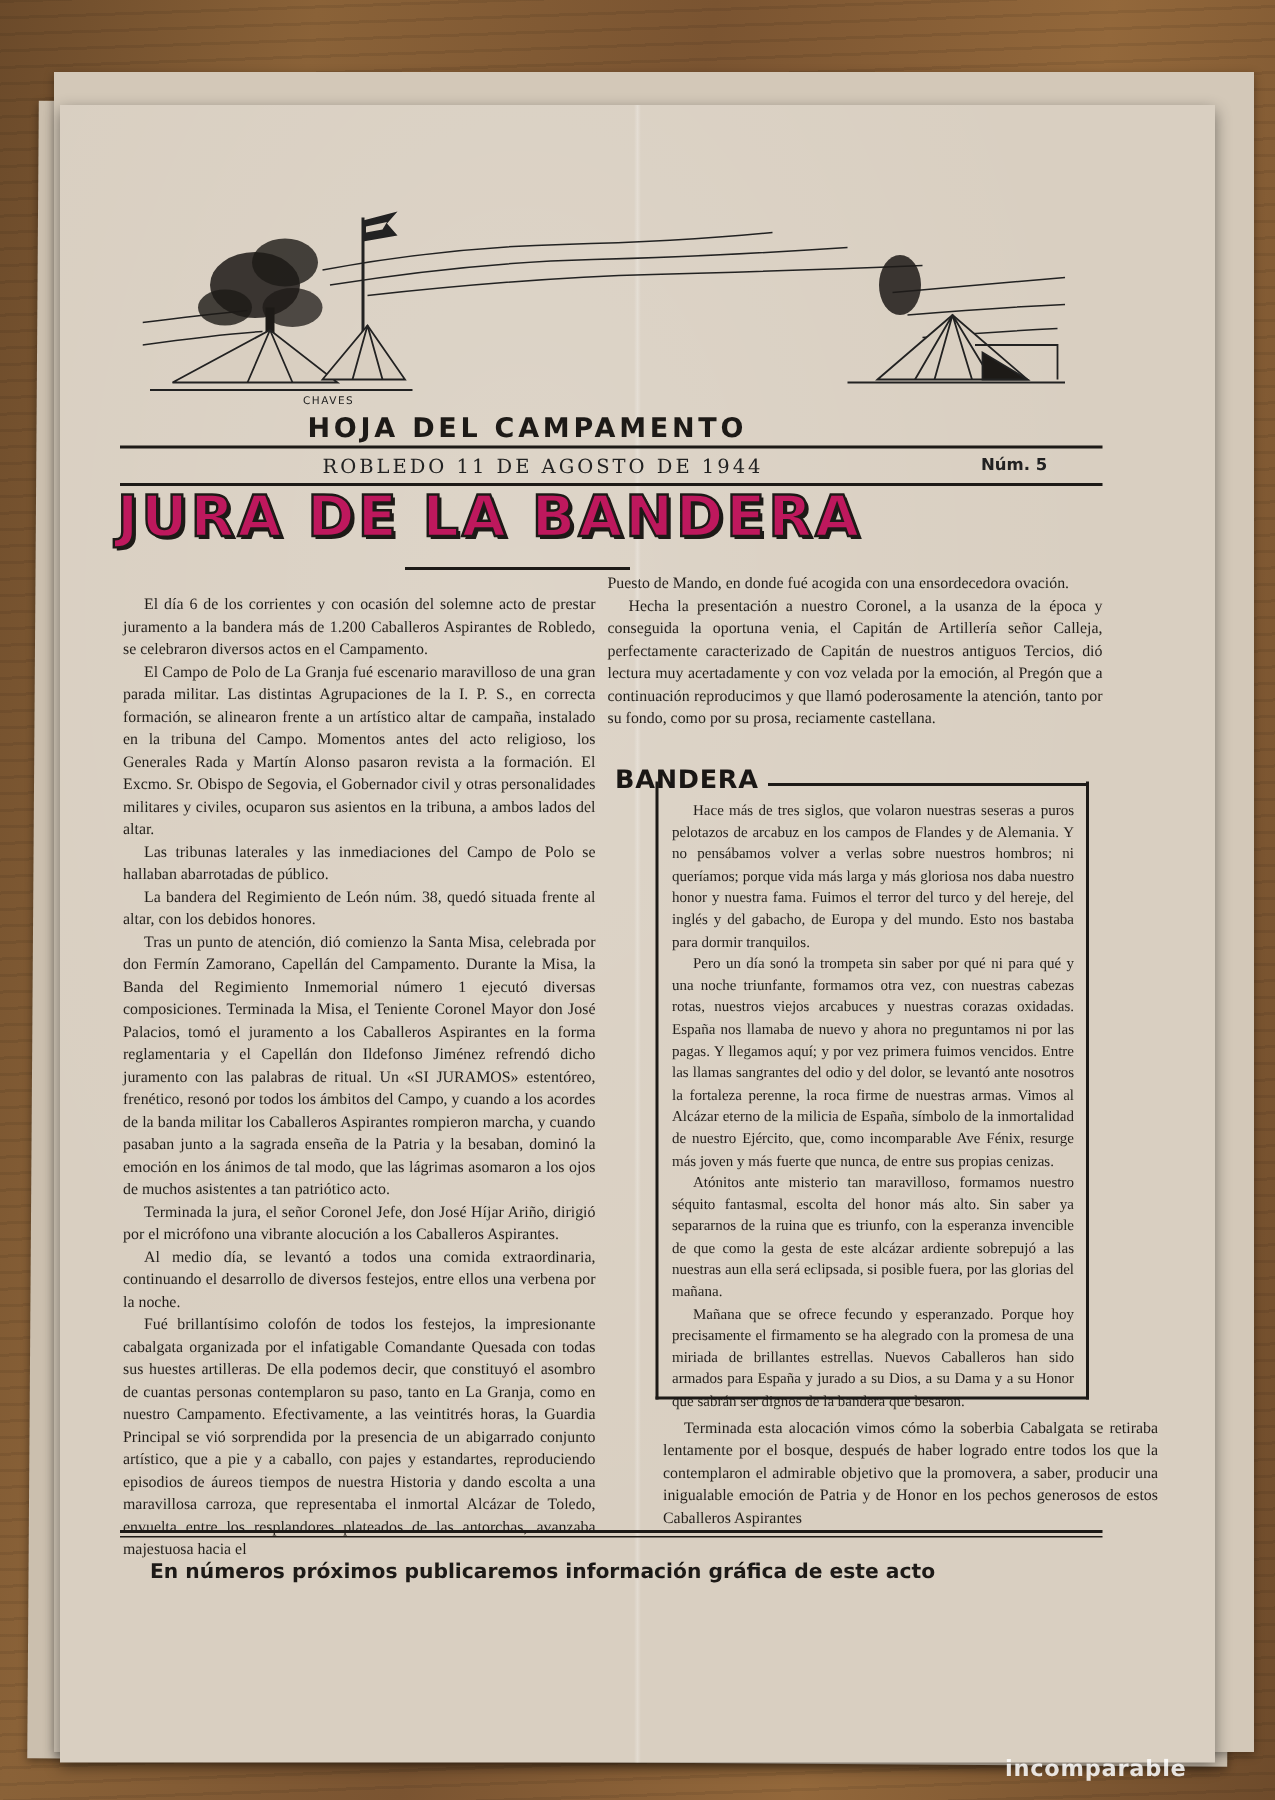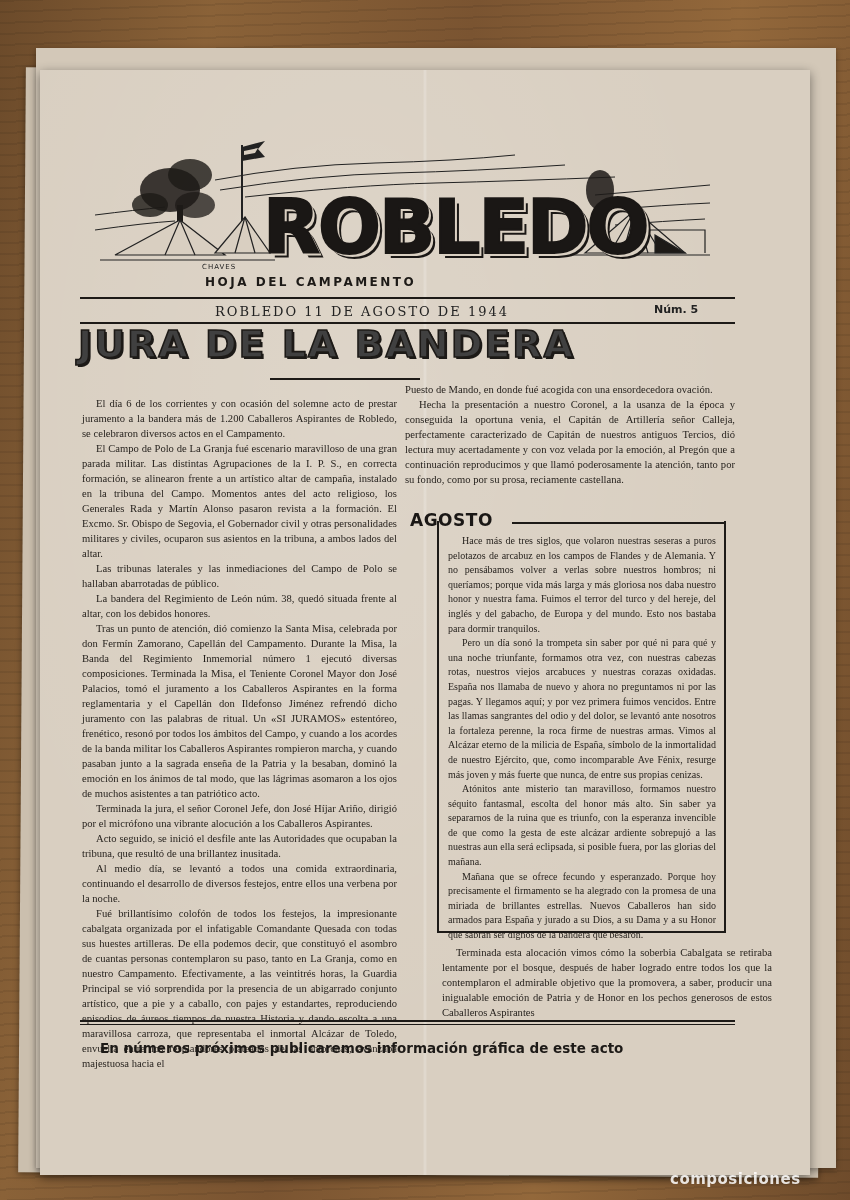--- a/index.html
+++ b/index.html
@@ -15,26 +15,26 @@
       linear-gradient(90deg,transparent 49.7%,rgba(255,255,255,0.25) 50%,transparent 50.3%);
     box-shadow:0 3px 10px rgba(0,0,0,.45);}
 
   
   .masthead{position:absolute;left:95px;top:135px;width:620px;height:130px;}
   .mast-svg{position:absolute;left:0;top:0;}
   .logo{position:absolute;left:168px;top:55px;width:420px;height:75px;
     font-family:"DejaVu Sans",sans-serif;font-weight:bold;font-size:74px;line-height:75px;letter-spacing:-2px;
     color:#1a1715;-webkit-text-stroke:2px #1a1715;text-shadow:3px 3px 0 #d9cfc1,5px 5px 0 #1a1715;}
   .chaves{position:absolute;left:107px;top:128px;font-family:"DejaVu Sans",sans-serif;font-size:7px;letter-spacing:1px;color:#222;}
-  .subtitle{position:absolute;left:205px;top:275px;font-family:"DejaVu Sans",sans-serif;font-weight:bold;font-size:12px;letter-spacing:2.5px;color:#1d1a17;}
+  .subtitle{position:absolute;left:205px;top:275px;font-family:"DejaVu Sans",sans-serif;font-weight:bold;font-size:18px;letter-spacing:2.5px;color:#1d1a17;}
   .rule{position:absolute;background:#1d1a17;height:2px;}
   .dateline{position:absolute;left:215px;top:304px;font-family:"DejaVu Serif",serif;font-size:13px;letter-spacing:2px;color:#222;}
   .issue{position:absolute;left:654px;top:303px;font-family:"DejaVu Sans",sans-serif;font-weight:bold;font-size:11px;color:#222;}
   .headline{position:absolute;left:78px;top:322px;width:650px;font-family:"DejaVu Sans",sans-serif;font-weight:bold;font-size:38px;letter-spacing:2px;
-    color:#404040;-webkit-text-stroke:1.6px #1d1a17;text-shadow:2px 2px 0 #1d1a17;white-space:nowrap;}
+    color:#be185d;-webkit-text-stroke:1.6px #1d1a17;text-shadow:2px 2px 0 #1d1a17;white-space:nowrap;}
 
   .col{position:absolute;font-family:"Liberation Serif",serif;font-size:10.6px;line-height:15px;color:#221e1a;text-align:justify;}
   .col p{margin:0;text-indent:14px;}
   .col-left{left:82px;top:396px;width:315px;}
   .col-right{left:405px;top:382px;width:330px;}
   .pregon-title{position:absolute;left:410px;top:510px;font-family:"DejaVu Sans",sans-serif;font-weight:900;font-size:17px;color:#1a1715;letter-spacing:0.5px;}
   .pregon-box{position:absolute;left:437px;top:521px;width:285px;height:410px;border-right:2px solid #1d1a17;border-left:2px solid #1d1a17;border-bottom:2px solid #1d1a17;}
   .pregon-topline{position:absolute;left:512px;top:522px;width:212px;height:2px;background:#1d1a17;}
   .pregon-text{position:absolute;left:448px;top:534px;width:268px;font-family:"Liberation Serif",serif;font-size:10px;line-height:14.6px;color:#221e1a;text-align:justify;}
   .pregon-text p{margin:0;text-indent:14px;}
@@ -88,62 +88,60 @@
       <path d="M490 118 L540 75 L590 118 Z" fill="#d9cfc1"></path>
       <path d="M540 75 L515 118 M540 75 L528 118 M540 75 L553 118 M540 75 L566 118"></path>
       <path d="M555 95 L610 95 L610 118"></path>
       <path d="M560 100 L590 118 L560 118 Z" fill="#1d1a17"></path>
       <path d="M470 120 L615 120"></path>
     </g>
     <g fill="#1d1a17">
       <ellipse cx="505" cy="55" rx="14" ry="20" opacity="0.85"></ellipse>
     </g>
   </svg>
-  <div class="logo">ROBLEDO</div>
   <div class="chaves">CHAVES</div>
 </div>
 
 <div class="subtitle">HOJA DEL CAMPAMENTO</div>
 <div class="rule" style="left:80px;top:297px;width:655px;"></div>
 <div class="dateline">ROBLEDO 11 DE AGOSTO DE 1944</div>
 <div class="issue">Núm. 5</div>
 <div class="rule" style="left:80px;top:322px;width:655px;"></div>
 
 <div class="headline">JURA DE LA BANDERA</div>
 <div class="rule" style="left:270px;top:378px;width:150px;height:1.5px;"></div>
 
 <div class="col col-left">
   <p>El día 6 de los corrientes y con ocasión del solemne acto de prestar juramento a la bandera más de 1.200 Caballeros Aspirantes de Robledo, se celebraron diversos actos en el Campamento.</p>
   <p>El Campo de Polo de La Granja fué escenario maravilloso de una gran parada militar. Las distintas Agrupaciones de la I. P. S., en correcta formación, se alinearon frente a un artístico altar de campaña, instalado en la tribuna del Campo. Momentos antes del acto religioso, los Generales Rada y Martín Alonso pasaron revista a la formación. El Excmo. Sr. Obispo de Segovia, el Gobernador civil y otras personalidades militares y civiles, ocuparon sus asientos en la tribuna, a ambos lados del altar.</p>
   <p>Las tribunas laterales y las inmediaciones del Campo de Polo se hallaban abarrotadas de público.</p>
   <p>La bandera del Regimiento de León núm. 38, quedó situada frente al altar, con los debidos honores.</p>
   <p>Tras un punto de atención, dió comienzo la Santa Misa, celebrada por don Fermín Zamorano, Capellán del Campamento. Durante la Misa, la Banda del Regimiento Inmemorial número 1 ejecutó diversas composiciones. Terminada la Misa, el Teniente Coronel Mayor don José Palacios, tomó el juramento a los Caballeros Aspirantes en la forma reglamentaria y el Capellán don Ildefonso Jiménez refrendó dicho juramento con las palabras de ritual. Un «SI JURAMOS» estentóreo, frenético, resonó por todos los ámbitos del Campo, y cuando a los acordes de la banda militar los Caballeros Aspirantes rompieron marcha, y cuando pasaban junto a la sagrada enseña de la Patria y la besaban, dominó la emoción en los ánimos de tal modo, que las lágrimas asomaron a los ojos de muchos asistentes a tan patriótico acto.</p>
   <p>Terminada la jura, el señor Coronel Jefe, don José Híjar Ariño, dirigió por el micrófono una vibrante alocución a los Caballeros Aspirantes.</p>
-  <p>Acto seguido, se inició el desfile ante las Autoridades que ocupaban la tribuna, que resultó de una brillantez inusitada.</p>
   <p>Al medio día, se levantó a todos una comida extraordinaria, continuando el desarrollo de diversos festejos, entre ellos una verbena por la noche.</p>
   <p>Fué brillantísimo colofón de todos los festejos, la impresionante cabalgata organizada por el infatigable Comandante Quesada con todas sus huestes artilleras. De ella podemos decir, que constituyó el asombro de cuantas personas contemplaron su paso, tanto en La Granja, como en nuestro Campamento. Efectivamente, a las veintitrés horas, la Guardia Principal se vió sorprendida por la presencia de un abigarrado conjunto artístico, que a pie y a caballo, con pajes y estandartes, reproduciendo episodios de áureos tiempos de nuestra Historia y dando escolta a una maravillosa carroza, que representaba el inmortal Alcázar de Toledo, envuelta entre los resplandores plateados de las antorchas, avanzaba majestuosa hacia el</p>
 </div>
 
 <div class="col col-right">
   <p style="text-indent:0">Puesto de Mando, en donde fué acogida con una ensordecedora ovación.</p>
   <p>Hecha la presentación a nuestro Coronel, a la usanza de la época y conseguida la oportuna venia, el Capitán de Artillería señor Calleja, perfectamente caracterizado de Capitán de nuestros antiguos Tercios, dió lectura muy acertadamente y con voz velada por la emoción, al Pregón que a continuación reproducimos y que llamó poderosamente la atención, tanto por su fondo, como por su prosa, reciamente castellana.</p>
 </div>
 
-<div class="pregon-title">AGOSTO</div>
+<div class="pregon-title">BANDERA</div>
 <div class="pregon-topline"></div>
 <div class="pregon-box"></div>
 <div class="pregon-text">
   <p>Hace más de tres siglos, que volaron nuestras seseras a puros pelotazos de arcabuz en los campos de Flandes y de Alemania. Y no pensábamos volver a verlas sobre nuestros hombros; ni queríamos; porque vida más larga y más gloriosa nos daba nuestro honor y nuestra fama. Fuimos el terror del turco y del hereje, del inglés y del gabacho, de Europa y del mundo. Esto nos bastaba para dormir tranquilos.</p>
   <p>Pero un día sonó la trompeta sin saber por qué ni para qué y una noche triunfante, formamos otra vez, con nuestras cabezas rotas, nuestros viejos arcabuces y nuestras corazas oxidadas. España nos llamaba de nuevo y ahora no preguntamos ni por las pagas. Y llegamos aquí; y por vez primera fuimos vencidos. Entre las llamas sangrantes del odio y del dolor, se levantó ante nosotros la fortaleza perenne, la roca firme de nuestras armas. Vimos al Alcázar eterno de la milicia de España, símbolo de la inmortalidad de nuestro Ejército, que, como incomparable Ave Fénix, resurge más joven y más fuerte que nunca, de entre sus propias cenizas.</p>
   <p>Atónitos ante misterio tan maravilloso, formamos nuestro séquito fantasmal, escolta del honor más alto. Sin saber ya separarnos de la ruina que es triunfo, con la esperanza invencible de que como la gesta de este alcázar ardiente sobrepujó a las nuestras aun ella será eclipsada, si posible fuera, por las glorias del mañana.</p>
   <p>Mañana que se ofrece fecundo y esperanzado. Porque hoy precisamente el firmamento se ha alegrado con la promesa de una miriada de brillantes estrellas. Nuevos Caballeros han sido armados para España y jurado a su Dios, a su Dama y a su Honor que sabrán ser dignos de la bandera que besaron.</p>
 </div>
 
 <div class="col col-right-bottom">
   <p>Terminada esta alocación vimos cómo la soberbia Cabalgata se retiraba lentamente por el bosque, después de haber logrado entre todos los que la contemplaron el admirable objetivo que la promovera, a saber, producir una inigualable emoción de Patria y de Honor en los pechos generosos de estos Caballeros Aspirantes</p>
 </div>
 
 <div class="rule" style="left:80px;top:1020px;width:655px;height:2px;"></div>
 <div class="rule" style="left:80px;top:1024px;width:655px;height:1px;"></div>
 
 <div class="footer-note">En números próximos publicaremos información gráfica de este acto</div>
 
-<div class="watermark">composiciones</div>
+<div class="watermark">incomparable</div>
 
 </body></html>

